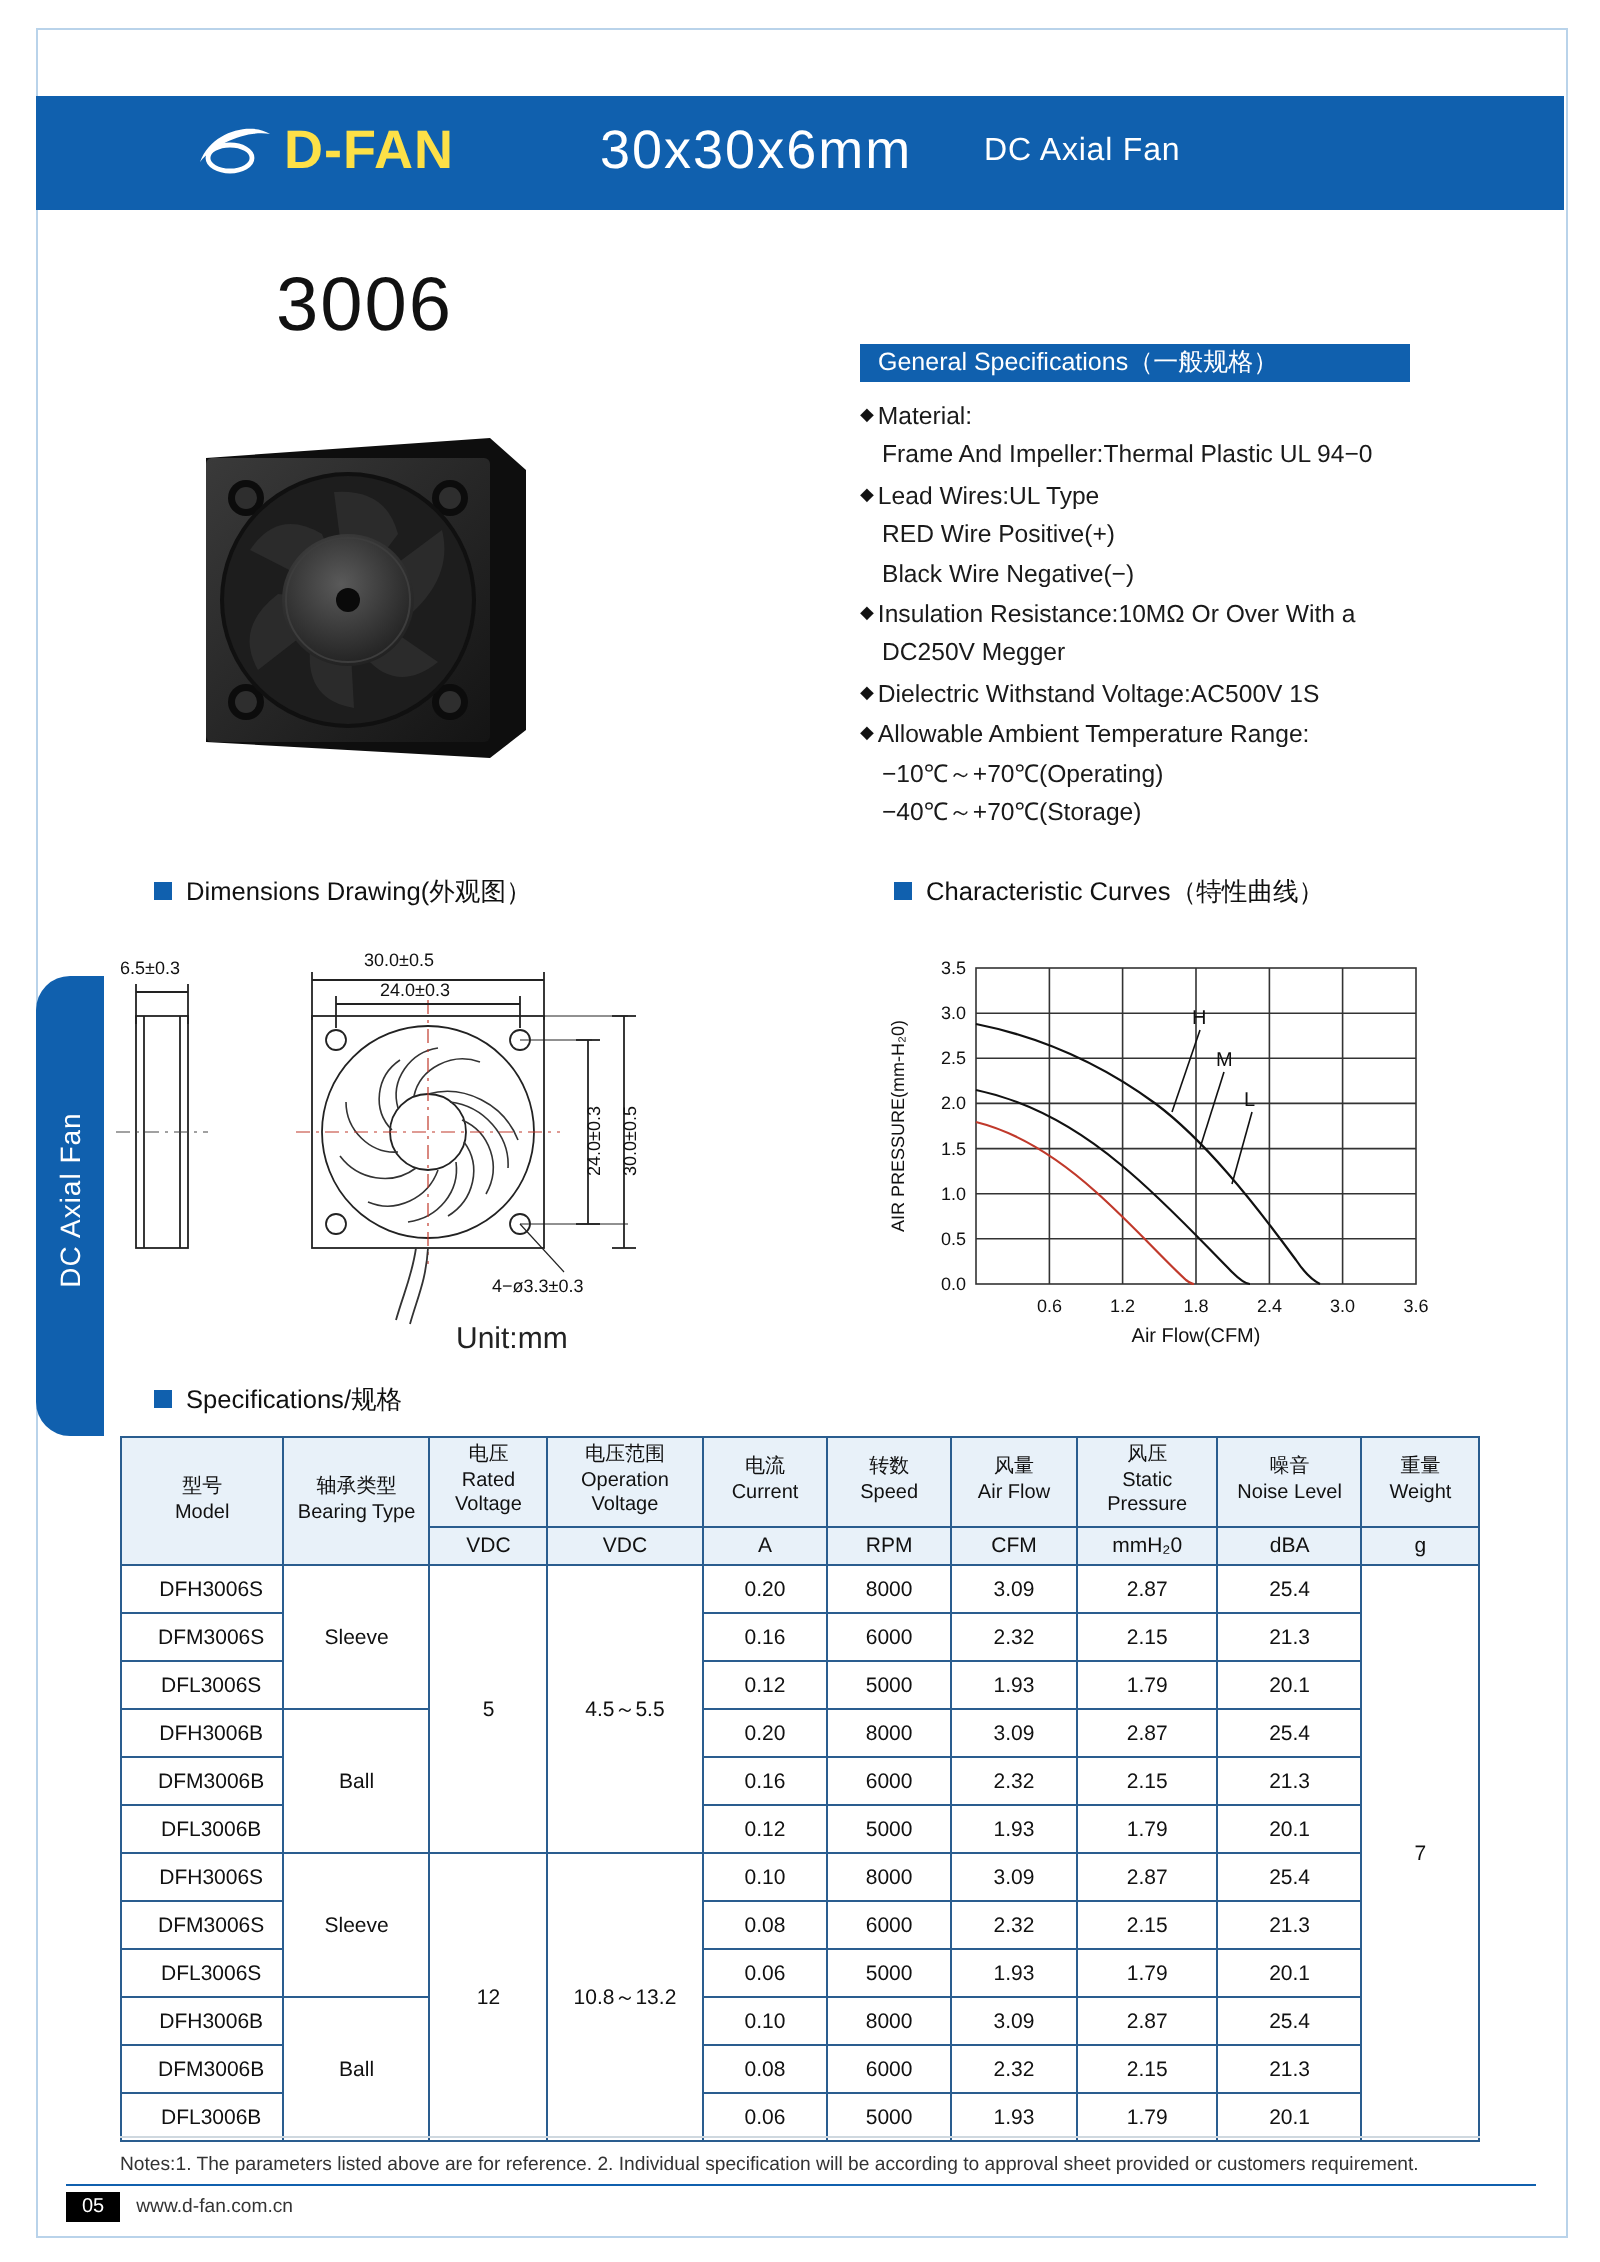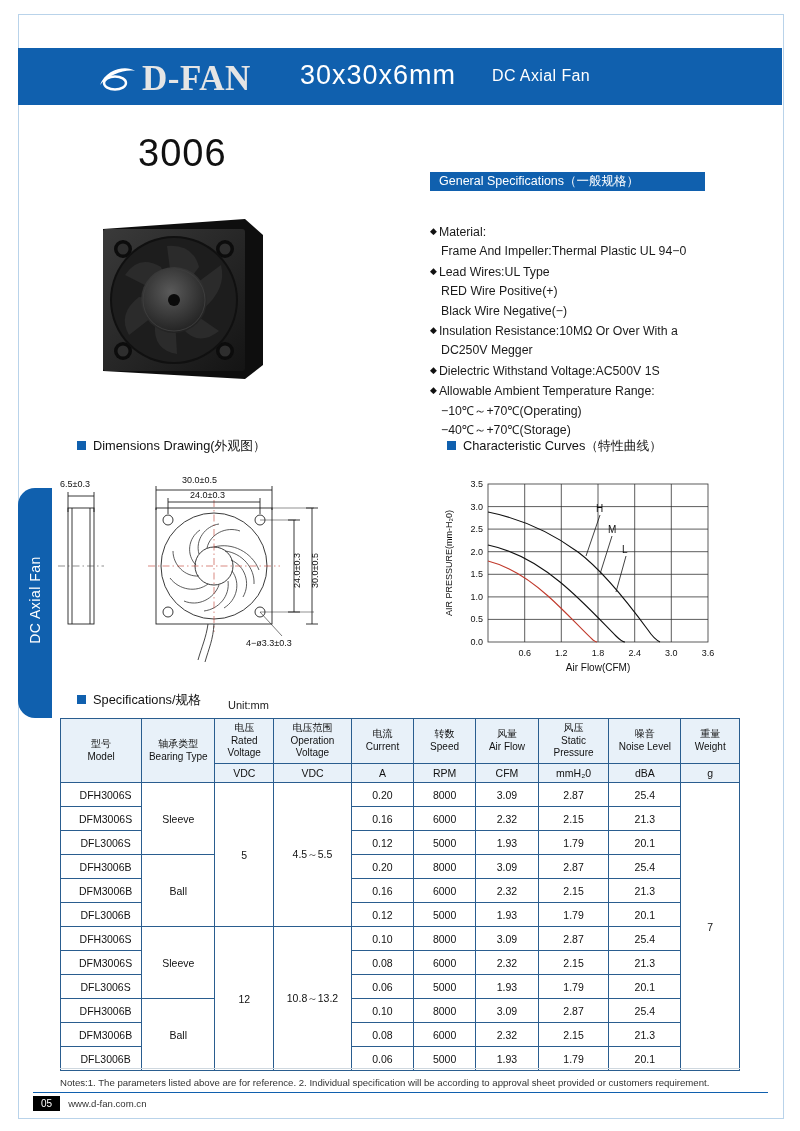--- a/index.html
+++ b/index.html
@@ -15,21 +15,21 @@
 
   
   .outer-frame{position:absolute;left:18px;top:14px;width:764px;height:1103px;border:1px solid #b9d3ea;}
 
   
   .header{position:absolute;left:18px;top:48px;width:764px;height:57px;background:#1060ae;}
   .header-inner{position:relative;width:100%;height:100%;}
   .logo-wrap{position:absolute;left:80px;top:11px;display:flex;align-items:center;}
   .logo-mark{width:38px;height:33px;position:relative;margin-right:6px;}
   .logo-mark svg{display:block;}
-  .logo-text{color:#e5e5e5;font-size:35px;font-weight:bold;letter-spacing:0.5px;font-family:Liberation Serif, serif;}
+  .logo-text{color:#fde047;font-size:27px;font-weight:bold;letter-spacing:0.5px;font-family:Liberation Sans, sans-serif;}
   .header-title{position:absolute;left:282px;top:12px;color:#ffffff;font-size:27px;letter-spacing:1px;}
   .header-sub{position:absolute;left:474px;top:19px;color:#ffffff;font-size:16px;letter-spacing:0.4px;}
 
   
   .side-tab{
     position:absolute;left:18px;top:488px;width:34px;height:230px;
     background:#1060ae;border-top-left-radius:17px;border-bottom-left-radius:17px;
   }
   .side-tab span{
     position:absolute;left:-98px;top:104px;width:230px;
@@ -42,34 +42,34 @@
 
   
   .fan-photo{position:absolute;left:95px;top:213px;width:174px;height:172px;}
 
   
   .gs-title{
     position:absolute;left:430px;top:172px;width:275px;height:19px;
     background:#1060ae;color:#fff;font-size:12.5px;line-height:19px;padding-left:9px;
     box-sizing:border-box;
   }
-  .gs-body{position:absolute;left:430px;top:198px;width:320px;font-size:12.3px;line-height:19.4px;color:#1a1a1a;margin-top:24px;}
+  .gs-body{position:absolute;left:430px;top:198px;width:320px;font-size:12.3px;line-height:19.4px;color:#1a1a1a;}
   .gs-body .ind{padding-left:11px;}
   .dia{color:#111;font-size:9px;vertical-align:2px;margin-right:2px;}
 
   
   .sec-head{position:absolute;font-size:12.8px;color:#111;padding-left:17px;}
   .sec-head .sq{display:inline-block;width:9px;height:9px;background:#1060ae;margin-right:7px;vertical-align:0px;}
   #dim-head{left:60px;top:438px;}
   #curve-head{left:430px;top:438px;}
   #spec-head{left:60px;top:692px;}
 
   
   .dim-area{position:absolute;left:56px;top:470px;width:350px;height:210px;}
-  .unit-mm{position:absolute;left:228px;top:699px;font-size:11px;color:#222;}
+  .unit-mm{position:absolute;left:228px;top:661px;font-size:15px;color:#222;}
 
   
   .chart-area{position:absolute;left:430px;top:470px;width:330px;height:210px;}
 
   
   table.spec{
     position:absolute;left:60px;top:718px;width:680px;
     border-collapse:collapse;font-size:10.5px;color:#111;
   }
   table.spec td,table.spec th{border:1px solid #2a5d8f;text-align:center;}

